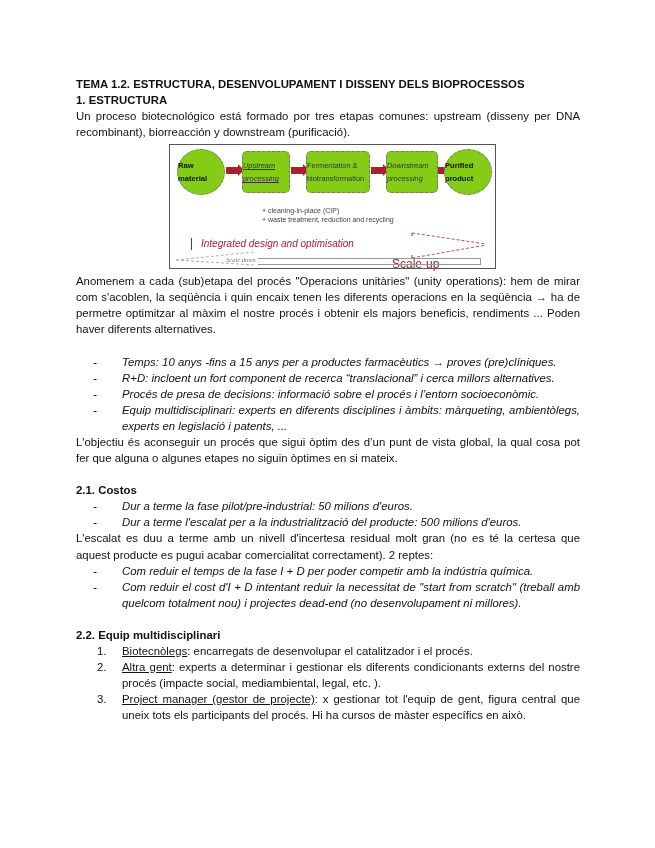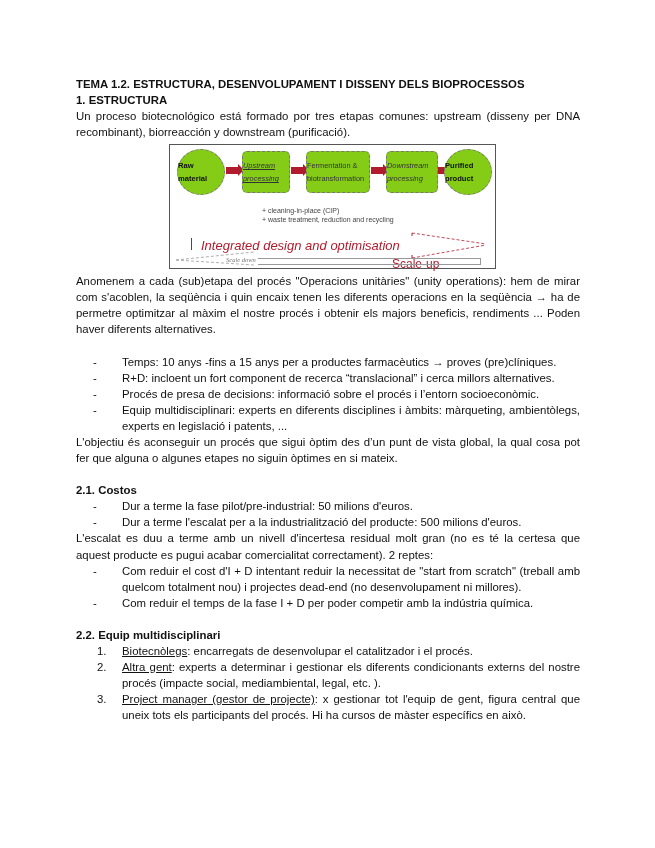--- a/index.html
+++ b/index.html
@@ -3,41 +3,41 @@
 <meta charset="utf-8">
 <style>
   html, body { margin: 0; padding: 0; background: #ffffff; }
   body { width: 655px; height: 848px; position: relative; overflow: hidden;
          font-family: "Liberation Sans", sans-serif; color: #111; font-size: 11.4px; }
   .page { position: absolute; left: 76px; top: 76px; width: 504px; }
   .h { font-weight: bold; line-height: 16px; margin: 0; }
   .p { line-height: 16.1px; margin: 0; text-align: justify; }
   .gap { height: 16px; }
   ul.dash { list-style: none; margin: 0; padding: 0 0 0 46px; }
-  ul.dash li { position: relative; line-height: 16.1px; text-align: justify; }
+  ul.dash li { position: relative; line-height: 16.1px; text-align: justify; font-style: italic; }
   ul.dash li::before { content: "-"; position: absolute; left: -29px; }
   ol.num { list-style: none; margin: 0; padding: 0 0 0 46px; }
   ol.num li { position: relative; line-height: 16.1px; text-align: justify; }
   ol.num li .n { position: absolute; left: -25px; }
   .u { text-decoration: underline; }
   .figure { position: relative; margin: 4px 0 4px 93px; width: 325px; height: 123px;
             border: 1px solid #555; background: #fff; }
   .node { position: absolute; top: 6px; height: 40px; background: #84cc16;
           border: 1px dashed #777; display: flex; align-items: center; justify-content: center;
           text-align: left; font-size: 7.4px; line-height: 13px; color: #333; }
   .circle { border-radius: 50%; width: 46px; height: 44px; top: 4px; font-weight: bold; color: #111; font-size: 7.6px; }
   .rect { border-radius: 5px; }
   .italic { font-style: italic; }
   .arrow { position: absolute; top: 22px; width: 12px; height: 7px; background: #b01c2e; }
   .arrow::after { content: ""; position: absolute; right: -6px; top: -3px; border-left: 6px solid #b01c2e;
                   border-top: 6.5px solid transparent; border-bottom: 6.5px solid transparent; }
   .note { position: absolute; left: 92px; font-size: 7px; color: #444; line-height: 9px; }
   .red { color: #b01c2e; }
   .vbar { position: absolute; left: 21px; top: 93px; width: 1px; height: 12px; background: #b01c2e; }
-  .integ { position: absolute; left: 31px; top: 93px; font-size: 13px; font-style: italic; }
+  .integ { position: absolute; left: 31px; top: 93px; font-size: 10px; font-style: italic; }
   .scaleup { position: absolute; left: 222px; top: 112px; font-size: 12px; }
   .scaledown { position: absolute; left: 56px; top: 111px; font-size: 6.5px; font-style: italic; color: #777; font-family: "Liberation Serif", serif; }
   .baseline { position: absolute; left: 88px; top: 113px; width: 222px; height: 5px; border: 1px solid #999; border-left: none; }
 </style>
 </head>
 <body>
 
 <div class="page">
   <p class="h">TEMA 1.2. ESTRUCTURA, DESENVOLUPAMENT I DISSENY DELS BIOPROCESSOS</p>
   <p class="h">1. ESTRUCTURA</p>
@@ -88,22 +88,22 @@
   <p class="p">L'objectiu és aconseguir un procés que sigui òptim des d’un punt de vista global, la qual cosa pot fer que alguna o algunes etapes no siguin òptimes en si mateix.</p>
   <div class="gap"></div>
 
   <p class="h">2.1. Costos</p>
   <ul class="dash">
     <li>Dur a terme la fase pilot/pre-industrial: 50 milions d'euros.</li>
     <li>Dur a terme l'escalat per a la industrialització del producte: 500 milions d'euros.</li>
   </ul>
   <p class="p">L'escalat es duu a terme amb un nivell d'incertesa residual molt gran (no es té la certesa que aquest producte es pugui acabar comercialitat correctament). 2 reptes:</p>
   <ul class="dash">
+    <li>Com reduir el temps de la fase I + D per poder competir amb la indústria química.</li>
     <li>Com reduir el cost d'I + D intentant reduir la necessitat de "start from scratch" (treball amb quelcom totalment nou) i projectes dead-end (no desenvolupament ni millores).</li>
-    <li>Com reduir el temps de la fase I + D per poder competir amb la indústria química.</li>
   </ul>
   <div class="gap"></div>
 
   <p class="h">2.2. Equip multidisciplinari</p>
   <ol class="num">
     <li>
       <span class="n">1.</span><span class="u">Biotecnòlegs</span><span>: encarregats de desenvolupar el catalitzador i el procés.</span>
     </li>
     <li>
       <span class="n">2.</span><span class="u">Altra gent</span><span>: experts a determinar i gestionar els diferents condicionants externs del nostre procés (impacte social, mediambiental, legal, etc. ).</span>

